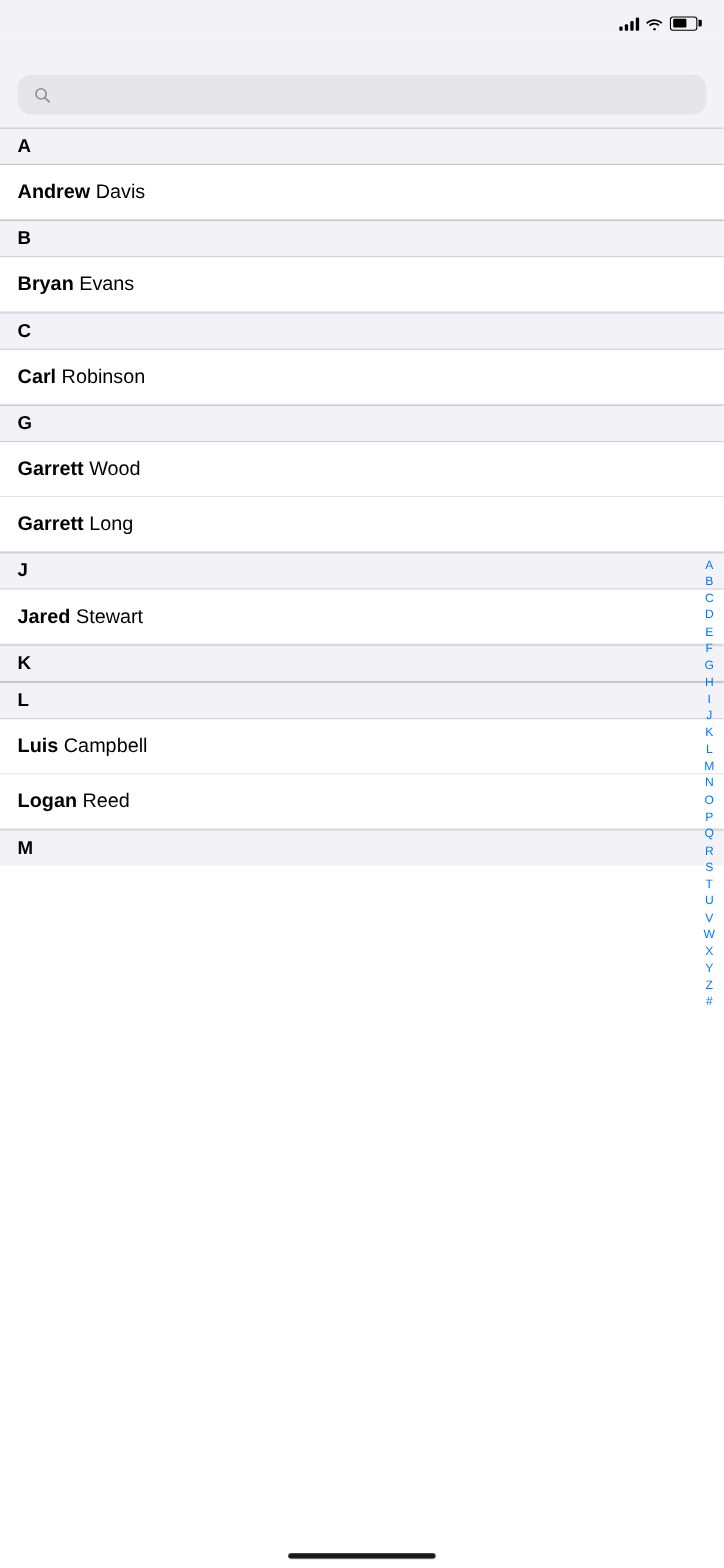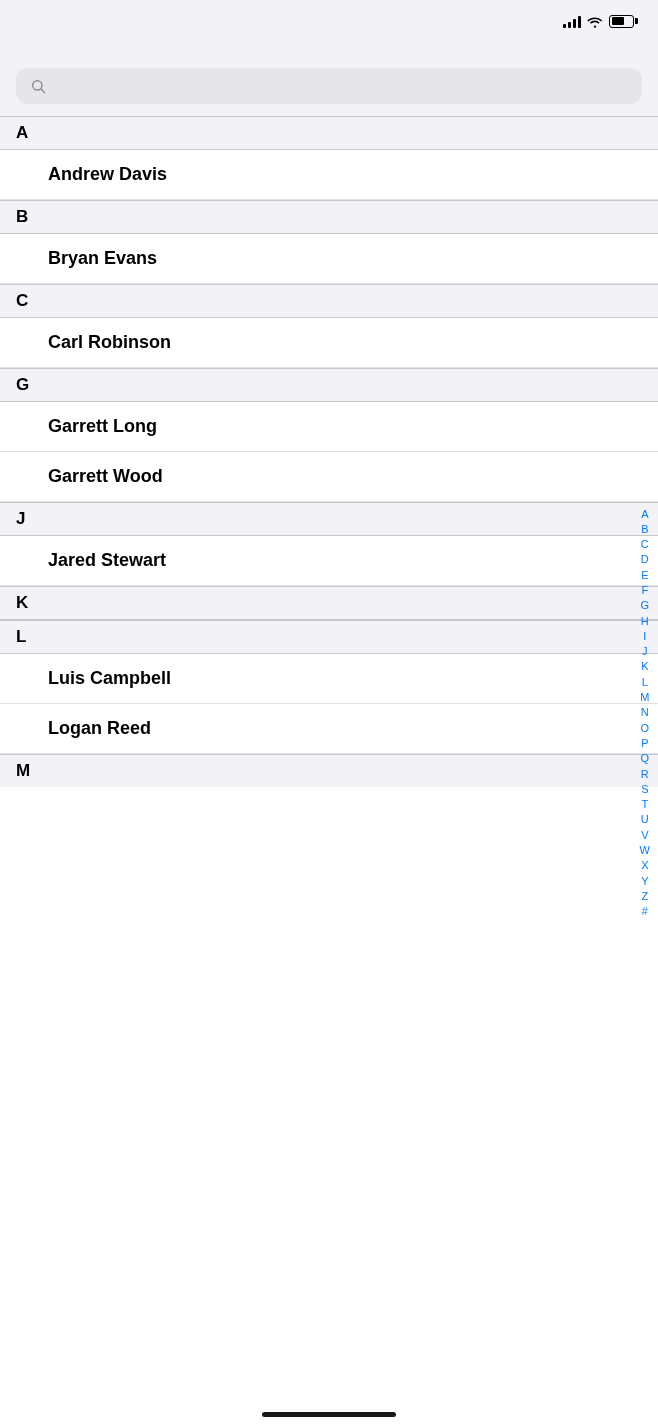--- a/index.html
+++ b/index.html
@@ -141,24 +141,23 @@
       border-bottom: 0.5px solid #e0e0e5;
       background: #fff;
       cursor: pointer;
     }
     .contact-name {
       font-size: 18px;
       color: #000;
     }
     .contact-name .first {
       font-weight: 700;
-      margin-left: 32px;
     }
     .contact-name .last {
-      font-weight: 700;
+      font-weight: 400;
     }
 
     
     .alpha-index {
       position: fixed;
       right: 4px;
       top: 50%;
       transform: translateY(-50%);
       display: flex;
       flex-direction: column;
@@ -250,24 +249,24 @@
     <div class="section-header">B</div>
     <div class="contact-row">
       <span class="contact-name"><span class="first">Bryan</span><span class="last"> Evans</span></span>
     </div>
     <div class="section-header">C</div>
     <div class="contact-row">
       <span class="contact-name"><span class="first">Carl</span><span class="last"> Robinson</span></span>
     </div>
     <div class="section-header">G</div>
     <div class="contact-row">
+      <span class="contact-name"><span class="first">Garrett</span><span class="last"> Wood</span></span>
+    </div>
+    <div class="contact-row">
       <span class="contact-name"><span class="first">Garrett</span><span class="last"> Long</span></span>
-    </div>
-    <div class="contact-row">
-      <span class="contact-name"><span class="first">Garrett</span><span class="last"> Wood</span></span>
     </div>
     <div class="section-header">J</div>
     <div class="contact-row">
       <span class="contact-name"><span class="first">Jared</span><span class="last"> Stewart</span></span>
     </div>
     <div class="section-header">K</div>
     <div class="section-header">L</div>
     <div class="contact-row">
       <span class="contact-name"><span class="first">Luis</span><span class="last"> Campbell</span></span>
     </div>

